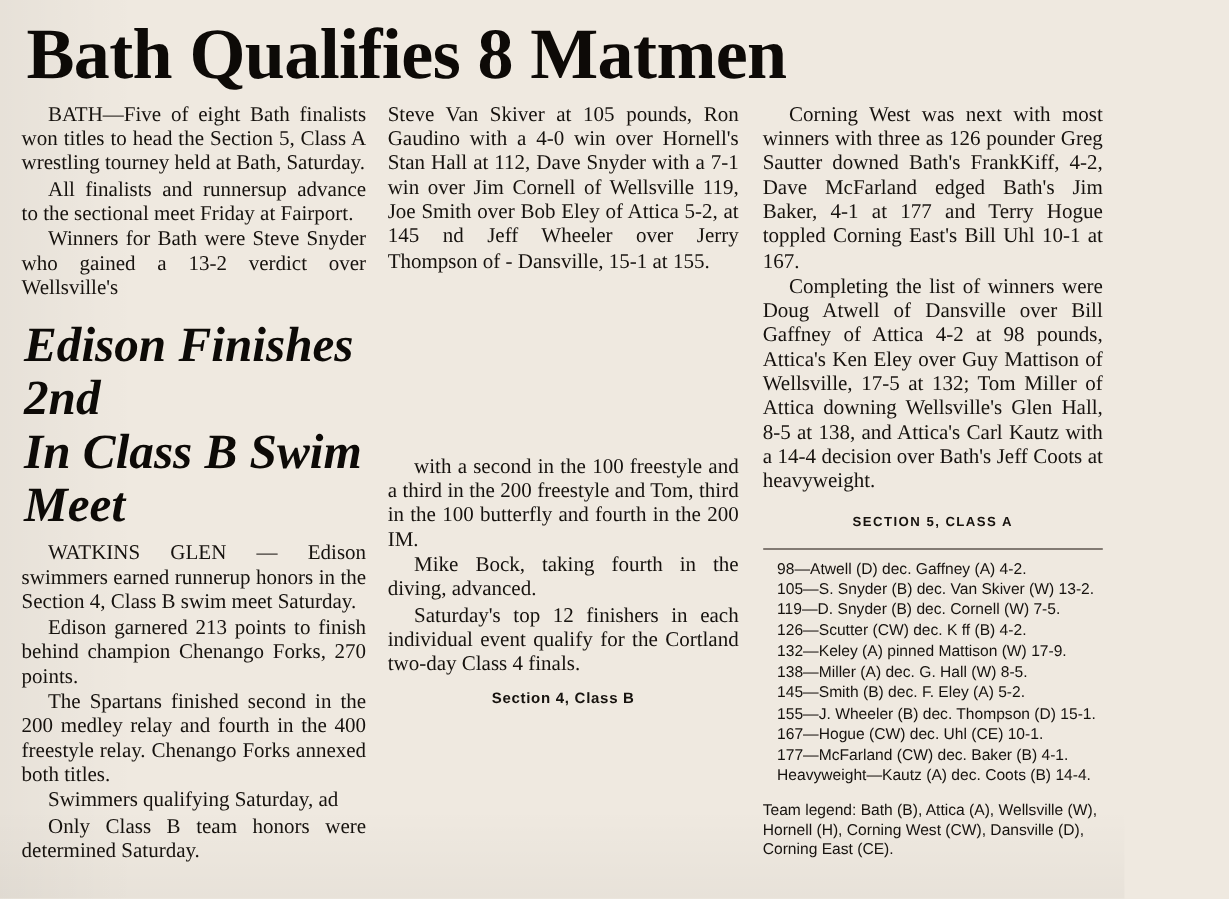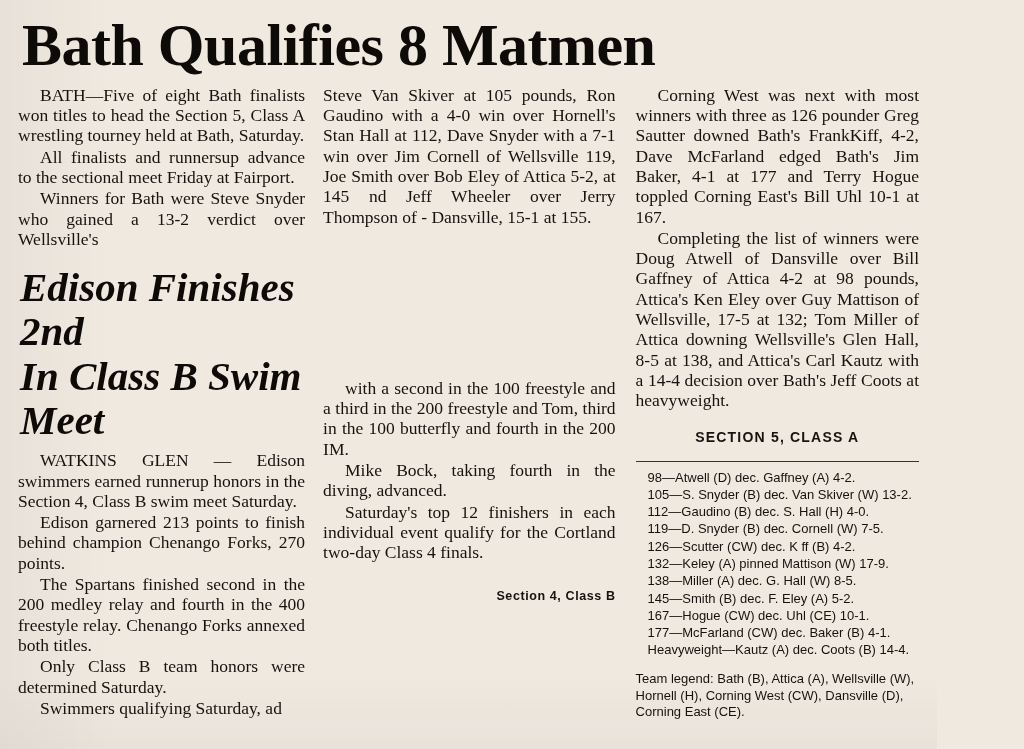--- a/index.html
+++ b/index.html
@@ -75,21 +75,21 @@
   .subhead .l2 { display: block; }
 
   
   .boxscore {
     margin-top: 14px;
     padding-top: 4px;
     font-family: "Liberation Sans", sans-serif;
   }
   .box-title {
     text-align: center;
-    font-size: 14px;
+    font-size: 11px;
     font-weight: bold;
     letter-spacing: 1.2px;
     margin-bottom: 16px;
   }
   .box-rule {
     border-top: 1px solid #3a332c;
     margin: 3px 0 7px 0;
   }
   .box-line {
     font-size: 13px;
@@ -98,25 +98,25 @@
     white-space: nowrap;
     padding-left: 12px;
   }
   .legend {
     font-size: 13px;
     line-height: 1.3;
     margin-top: 12px;
     font-family: "Liberation Sans", sans-serif;
   }
   .box-sub {
-    text-align: right;
+    text-align: center;
     font-size: 12.5px;
     font-weight: bold;
     letter-spacing: 0.6px;
-    margin-top: 26px;
+    margin-top: 12px;
     font-family: "Liberation Sans", sans-serif;
   }
   .cut {
     overflow: hidden;
   }
 </style>
 </head>
 <body>
 
 <div class="page">
@@ -133,22 +133,22 @@
       <p class="body">Winners for Bath were Steve Snyder who gained a 13-2 verdict over Wellsville's</p>
 
       <h2 class="subhead">
         <span>Edison Finishes 2nd</span>
         <span class="l2">In Class B Swim Meet</span>
       </h2>
 
       <p class="body first">WATKINS GLEN — Edison swimmers earned runnerup honors in the Section 4, Class B swim meet Saturday.</p>
       <p class="body">Edison garnered 213 points to finish behind champion Chenango Forks, 270 points.</p>
       <p class="body">The Spartans finished second in the 200 medley relay and fourth in the 400 freestyle relay. Chenango Forks annexed both titles.</p>
+      <p class="body cut">Swimmers qualifying Saturday, ad</p>
       <p class="body">Only Class B team honors were determined Saturday.</p>
-      <p class="body cut">Swimmers qualifying Saturday, ad</p>
     </div>
 
     <div class="col col-2">
       <p class="body" style="text-indent:0">Steve Van Skiver at 105 pounds, Ron Gaudino with a 4-0 win over Hornell's Stan Hall at 112, Dave Snyder with a 7-1 win over Jim Cornell of Wellsville 119, Joe Smith over Bob Eley of Attica 5-2, at 145 nd Jeff Wheeler over Jerry Thompson of - Dansville, 15-1 at 155.</p>
 
       <div style="height:150px"></div>
 
       <p class="body first">with a second in the 100 freestyle and a third in the 200 freestyle and Tom, third in the 100 butterfly and fourth in the 200 IM.</p>
       <p class="body">Mike Bock, taking fourth in the diving, advanced.</p>
       <p class="body">Saturday's top 12 finishers in each individual event qualify for the Cortland two-day Class 4 finals.</p>
@@ -157,26 +157,26 @@
 
     <div class="col col-3">
       <p class="body first">Corning West was next with most winners with three as 126 pounder Greg Sautter downed Bath's FrankKiff, 4-2, Dave McFarland edged Bath's Jim Baker, 4-1 at 177 and Terry Hogue toppled Corning East's Bill Uhl 10-1 at 167.</p>
       <p class="body">Completing the list of winners were Doug Atwell of Dansville over Bill Gaffney of Attica 4-2 at 98 pounds, Attica's Ken Eley over Guy Mattison of Wellsville, 17-5 at 132; Tom Miller of Attica downing Wellsville's Glen Hall, 8-5 at 138, and Attica's Carl Kautz with a 14-4 decision over Bath's Jeff Coots at heavyweight.</p>
 
       <div class="boxscore">
         <div class="box-title">SECTION 5, CLASS A</div>
         <div class="box-rule"></div>
         <p class="box-line">98—Atwell (D) dec. Gaffney (A) 4-2.</p>
         <p class="box-line">105—S. Snyder (B) dec. Van Skiver (W) 13-2.</p>
-        <p class="box-line">112—Gaudino (B) dec. S. Hall (H) 4-0.</p>
         <p class="box-line">119—D. Snyder (B) dec. Cornell (W) 7-5.</p>
         <p class="box-line">126—Scutter (CW) dec. K ff (B) 4-2.</p>
         <p class="box-line">132—Keley (A) pinned Mattison (W) 17-9.</p>
         <p class="box-line">138—Miller (A) dec. G. Hall (W) 8-5.</p>
         <p class="box-line">145—Smith (B) dec. F. Eley (A) 5-2.</p>
+        <p class="box-line">155—J. Wheeler (B) dec. Thompson (D) 15-1.</p>
         <p class="box-line">167—Hogue (CW) dec. Uhl (CE) 10-1.</p>
         <p class="box-line">177—McFarland (CW) dec. Baker (B) 4-1.</p>
         <p class="box-line">Heavyweight—Kautz (A) dec. Coots (B) 14-4.</p>
         <div class="legend">Team legend: Bath (B), Attica (A), Wellsville (W), Hornell (H), Corning West (CW), Dansville (D), Corning East (CE).</div>
       </div>
     </div>
 
   </div>
 </div>
 

